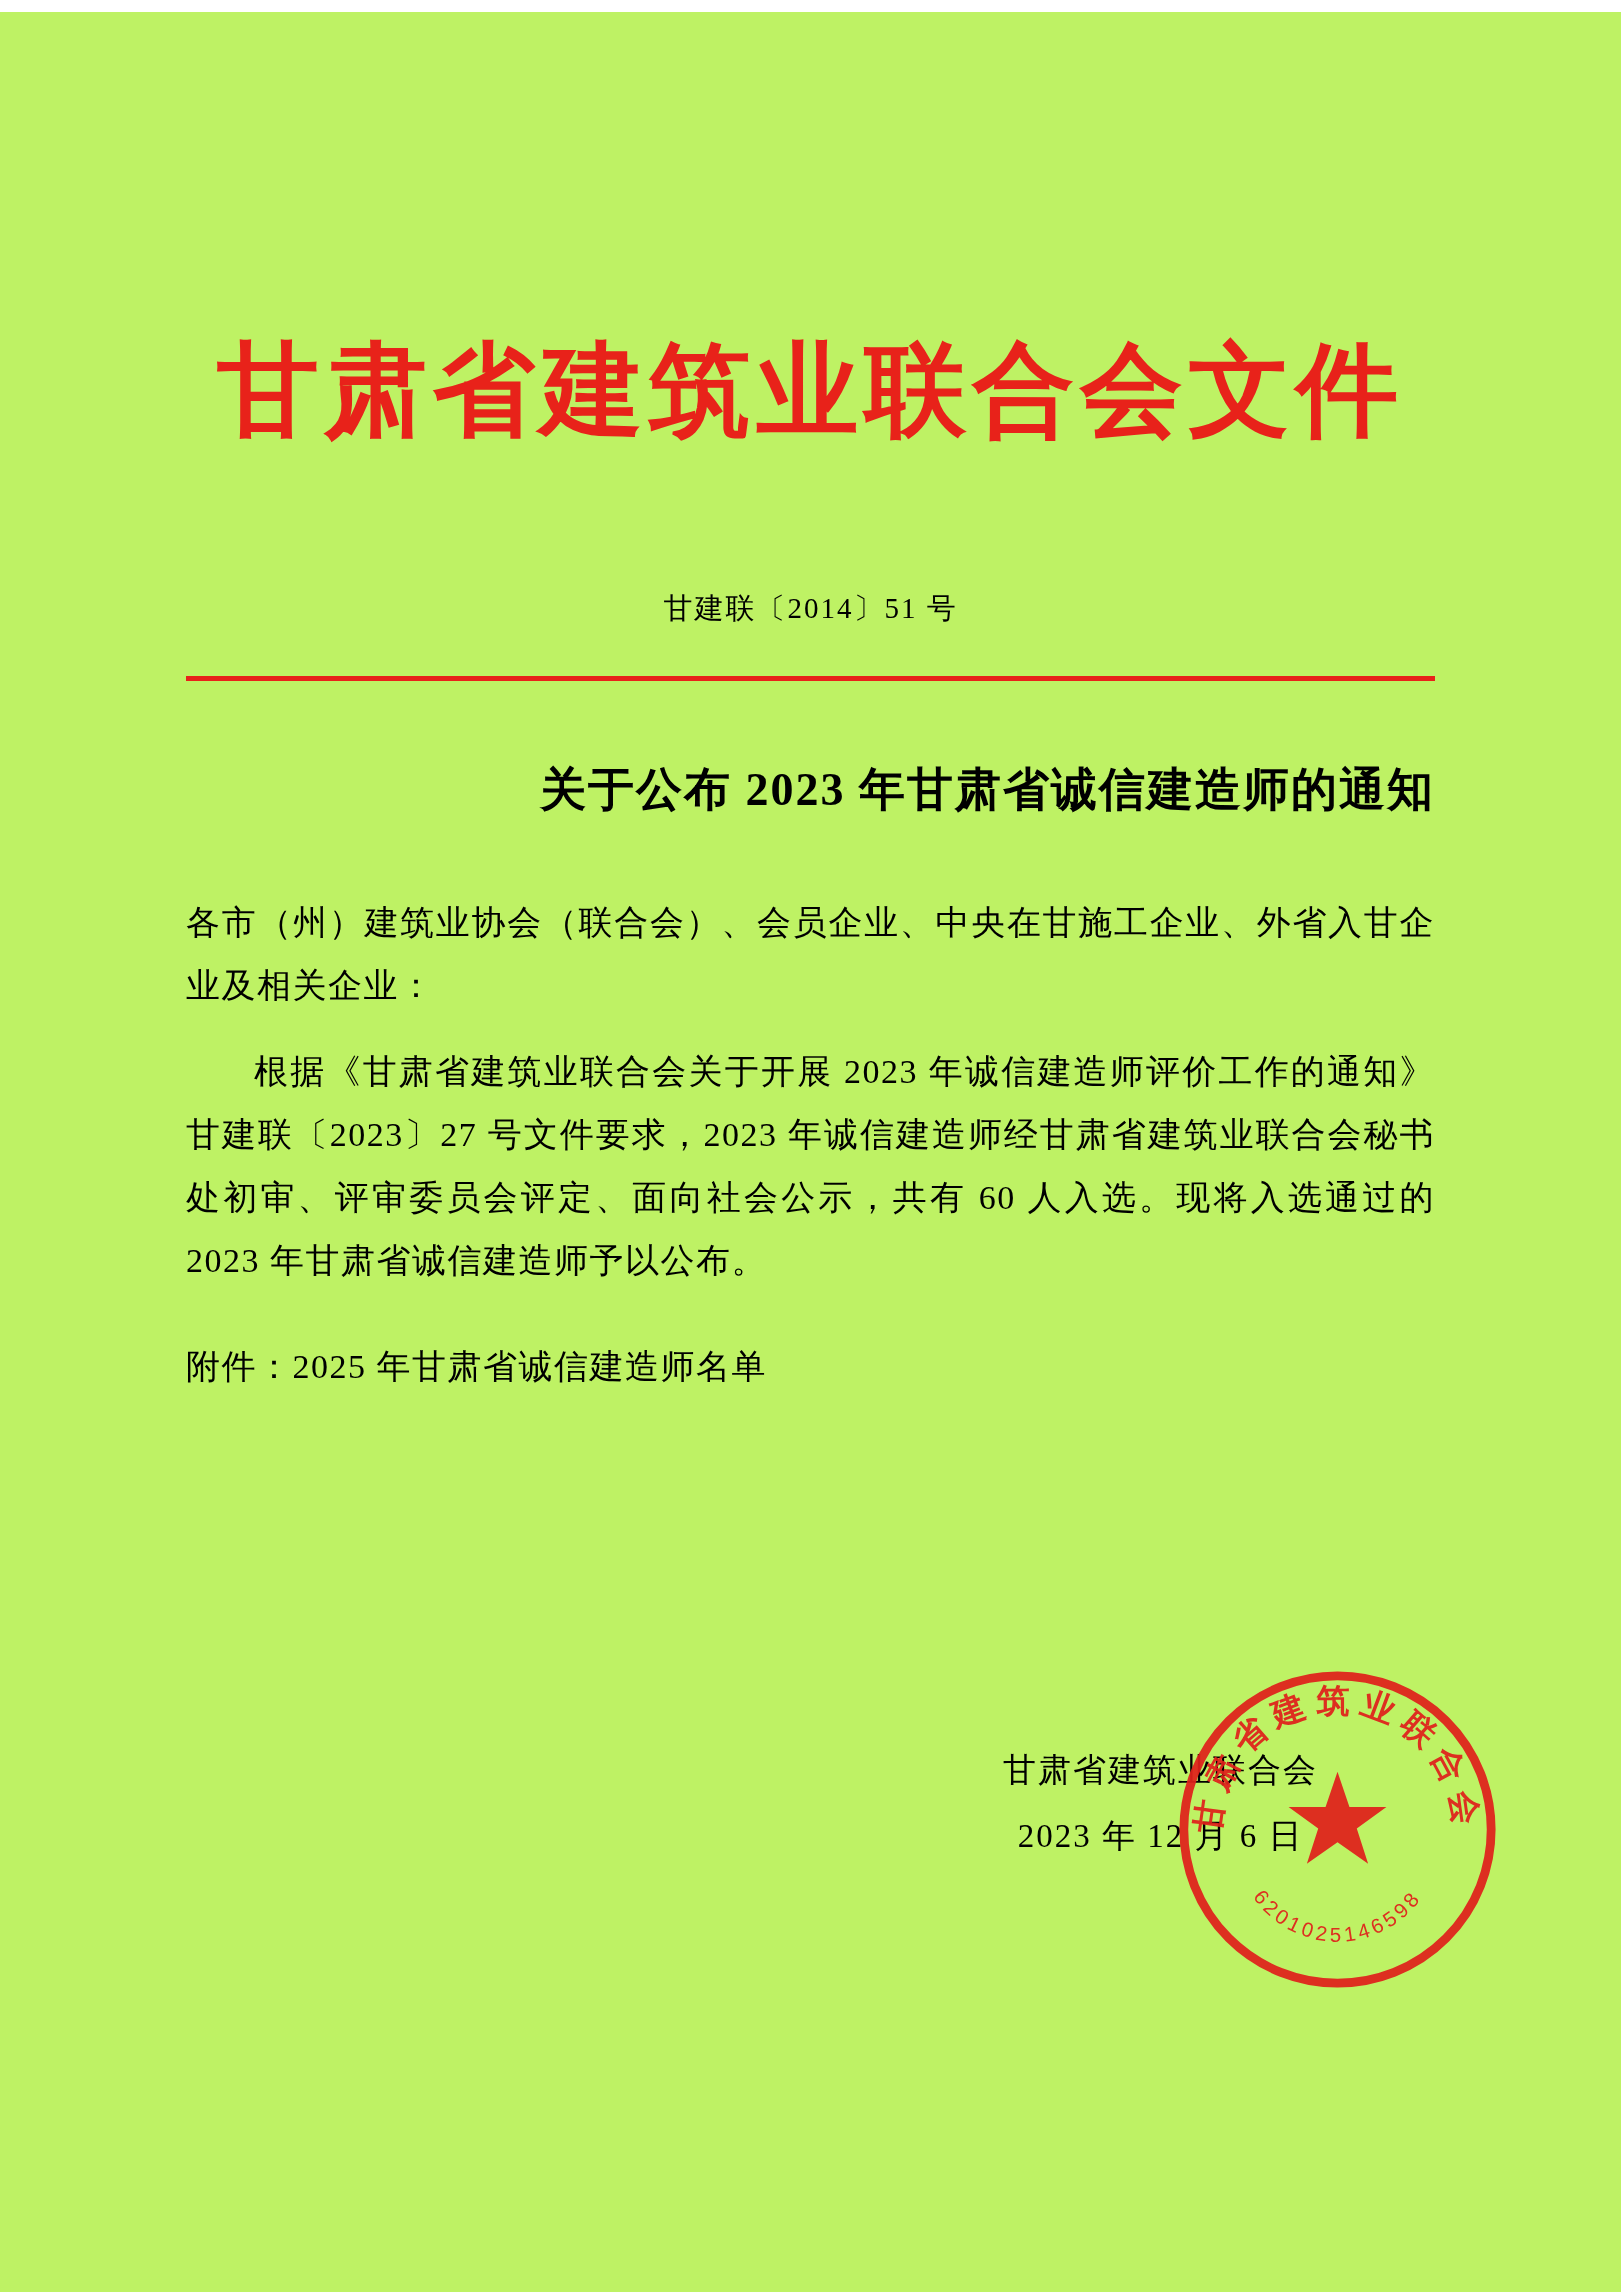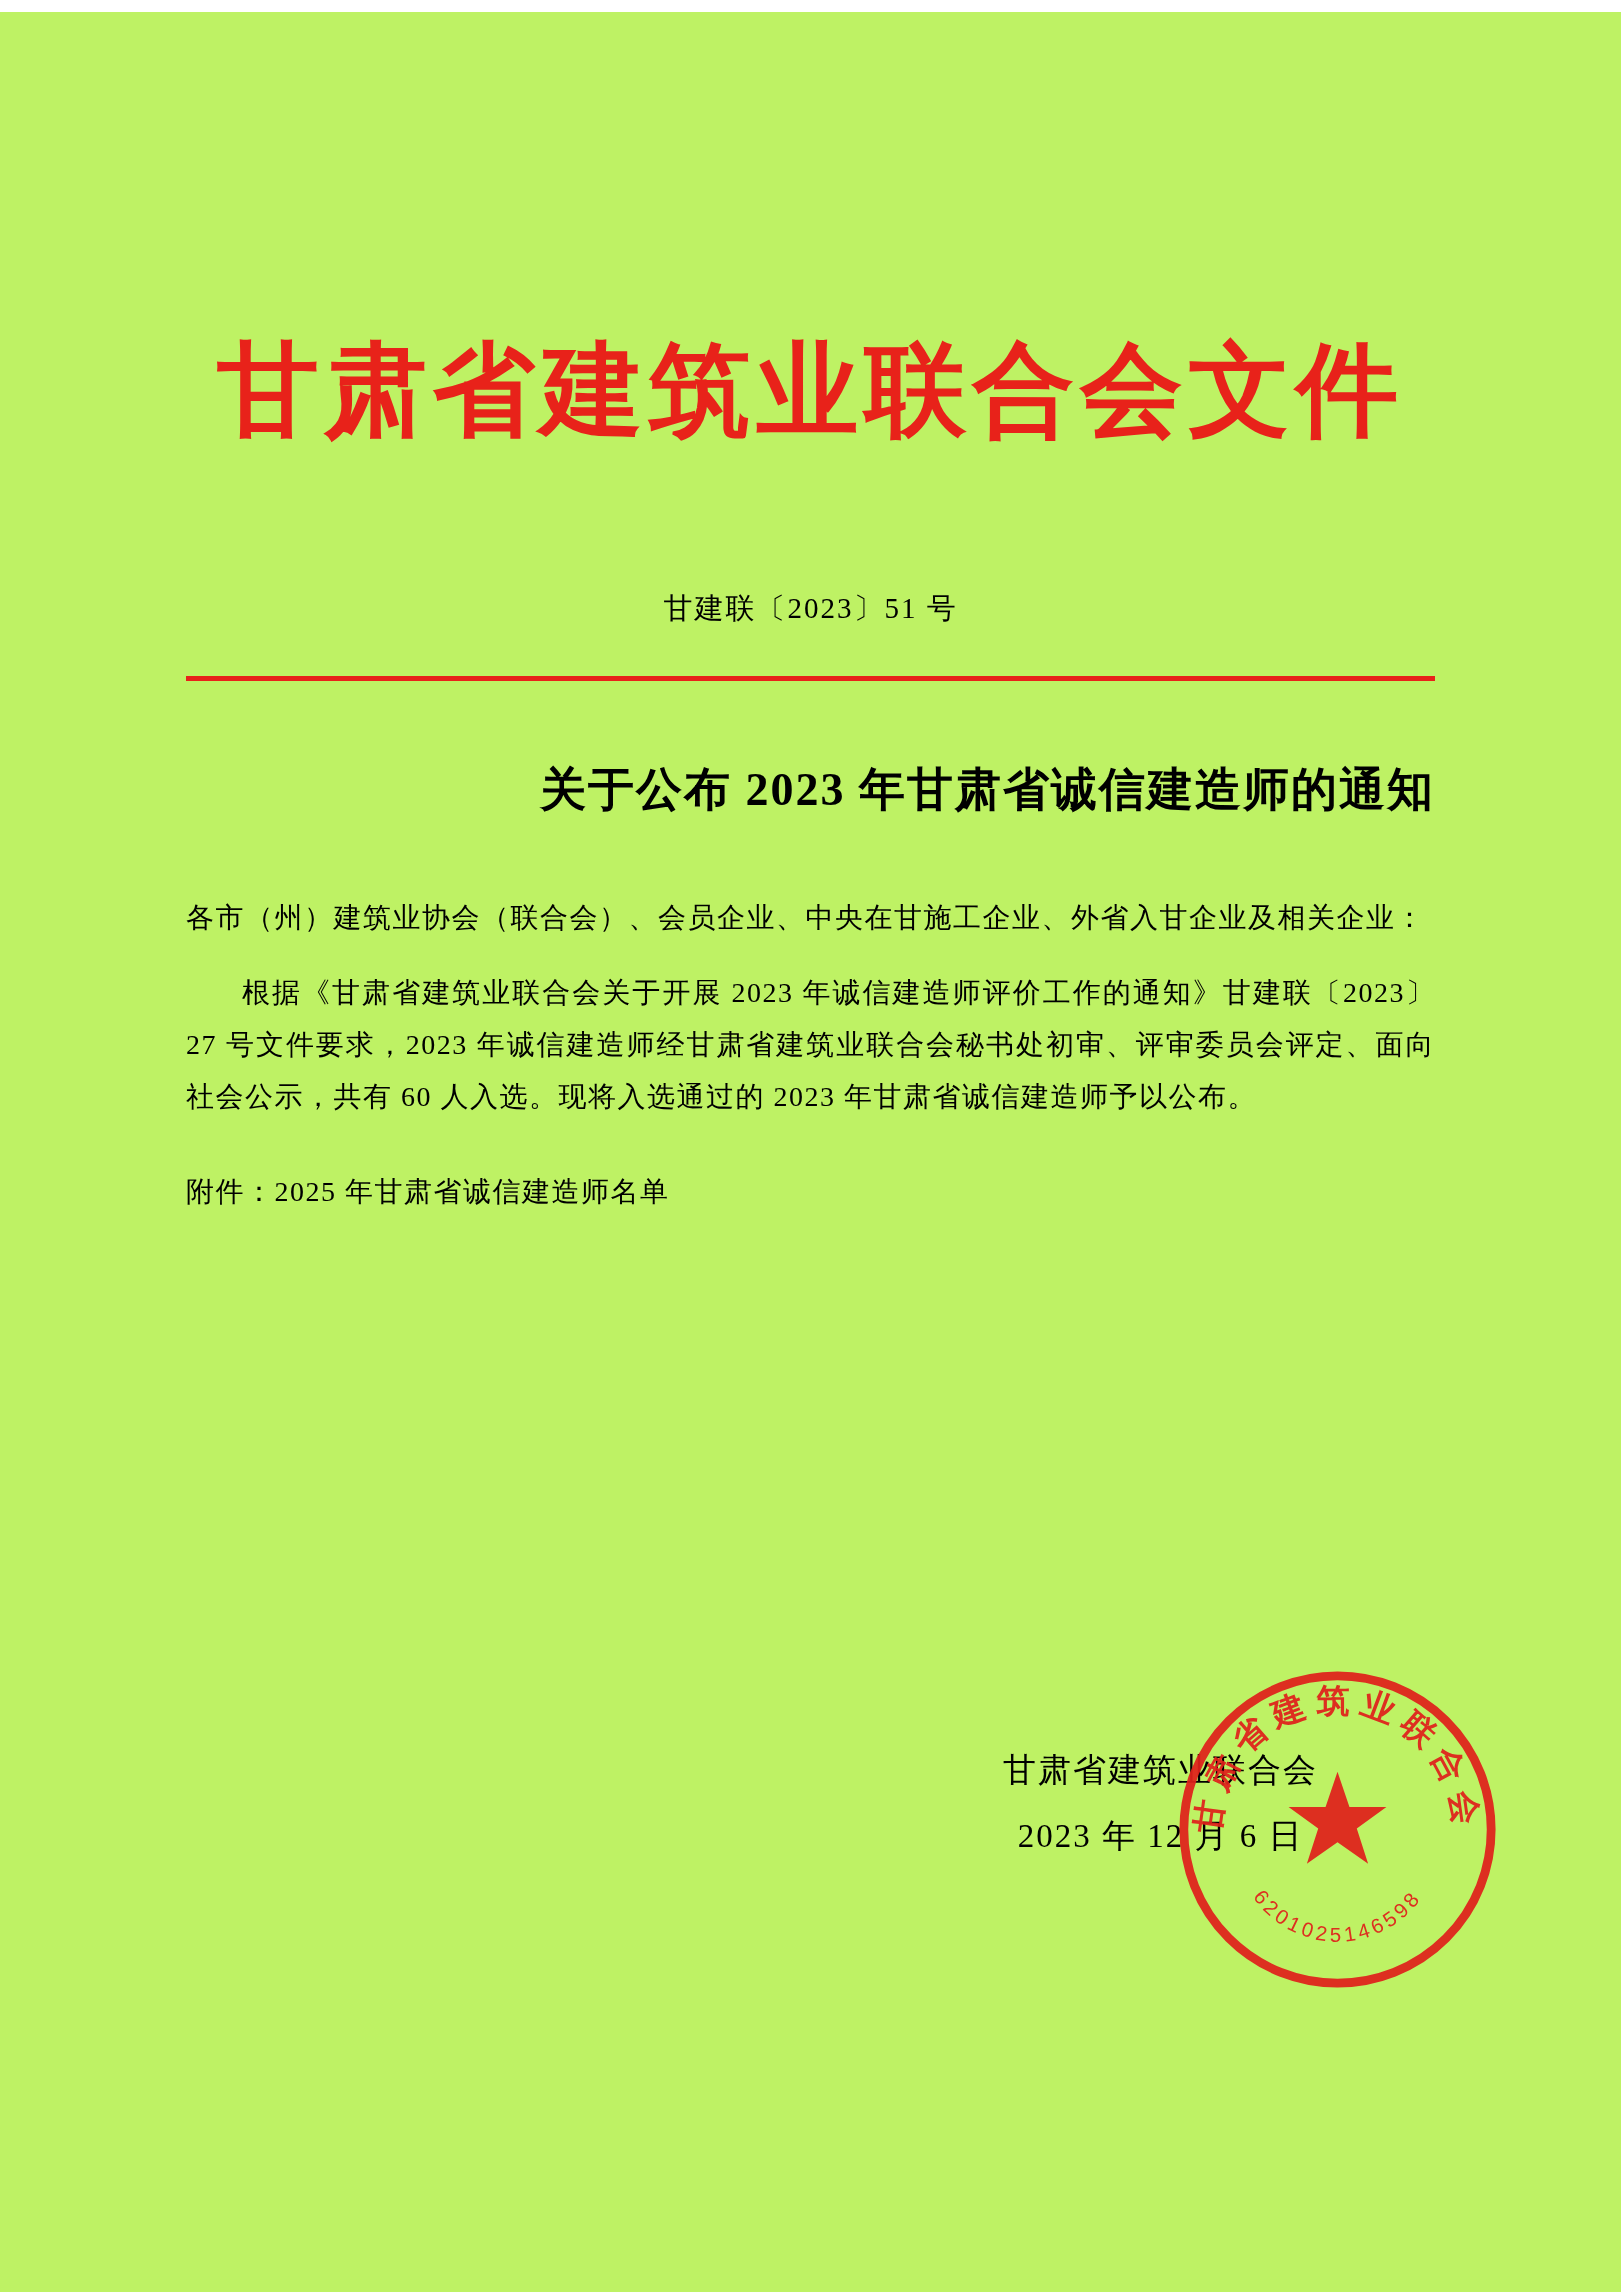--- a/index.html
+++ b/index.html
@@ -61,21 +61,21 @@
     text-align: right;
     font-size: 46px;
     font-weight: bold;
     letter-spacing: 2px;
     color: #000;
   }
 
   
   .body-text {
     margin-top: 71px;
-    font-size: 28px;
+    font-size: 34px;
     line-height: 1.85;
     letter-spacing: 1.5px;
     text-align: justify;
     color: #000;
   }
   .para {
     margin: 0 0 23.5px 0;
   }
   .para.indent {
     text-indent: 2em;
@@ -118,21 +118,21 @@
   }
 </style>
 </head>
 <body>
 
 <div class="page">
   <div class="inner">
 
     <div class="masthead">甘肃省建筑业联合会文件</div>
 
-    <div class="doc-number">甘建联〔2023〕51 号</div>
+    <div class="doc-number">甘建联〔2014〕51 号</div>
 
     <div class="red-rule"></div>
 
     <div class="doc-title">关于公布 2023 年甘肃省诚信建造师的通知</div>
 
     <div class="body-text">
       <p class="para">各市（州）建筑业协会（联合会）、会员企业、中央在甘施工企业、外省入甘企业及相关企业：</p>
       <p class="para indent">根据《甘肃省建筑业联合会关于开展 2023 年诚信建造师评价工作的通知》甘建联〔2023〕27 号文件要求，2023 年诚信建造师经甘肃省建筑业联合会秘书处初审、评审委员会评定、面向社会公示，共有 60 人入选。现将入选通过的 2023 年甘肃省诚信建造师予以公布。</p>
       <p class="para attachment">附件：2025 年甘肃省诚信建造师名单</p>
     </div>

